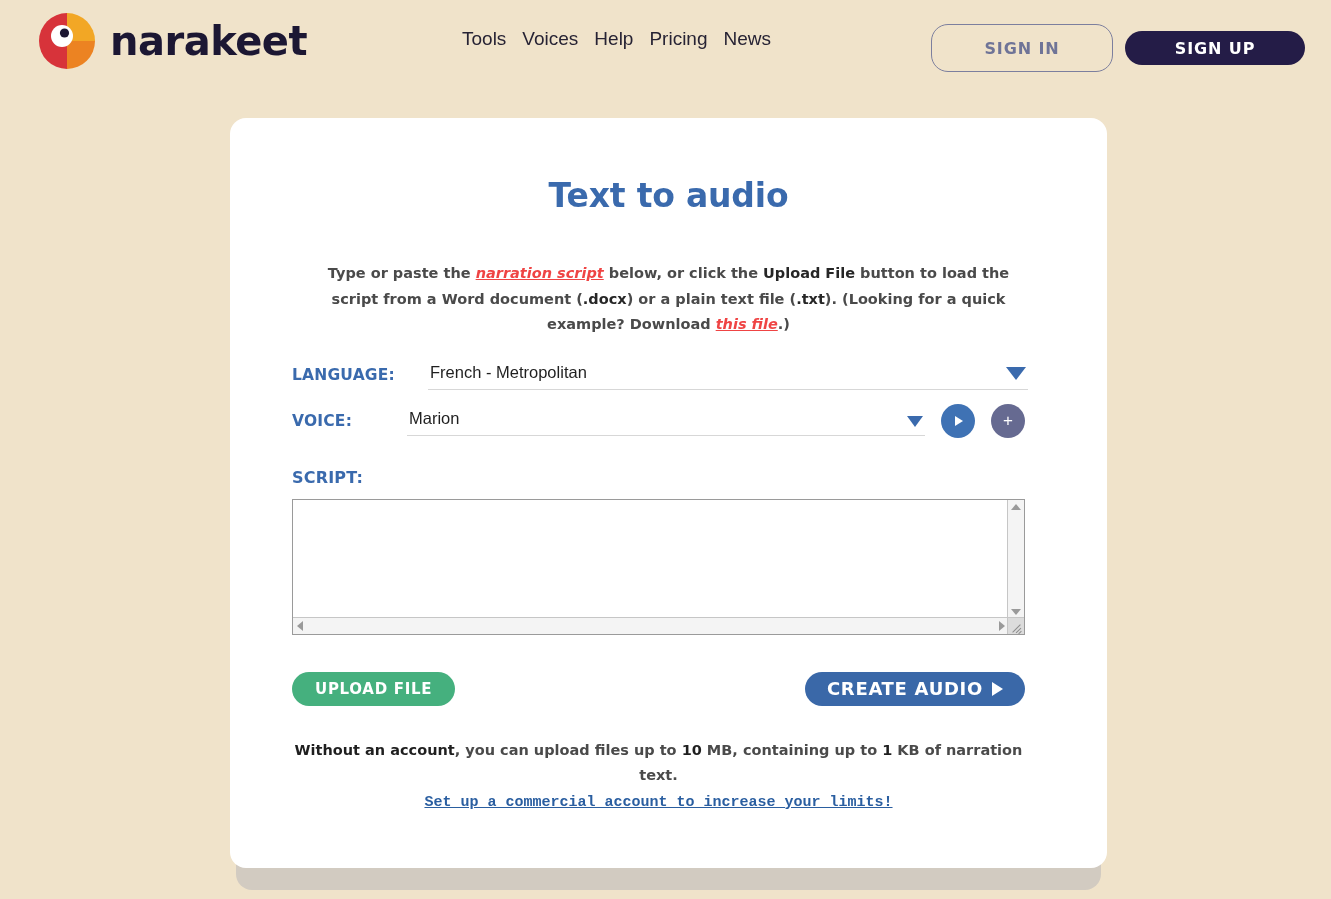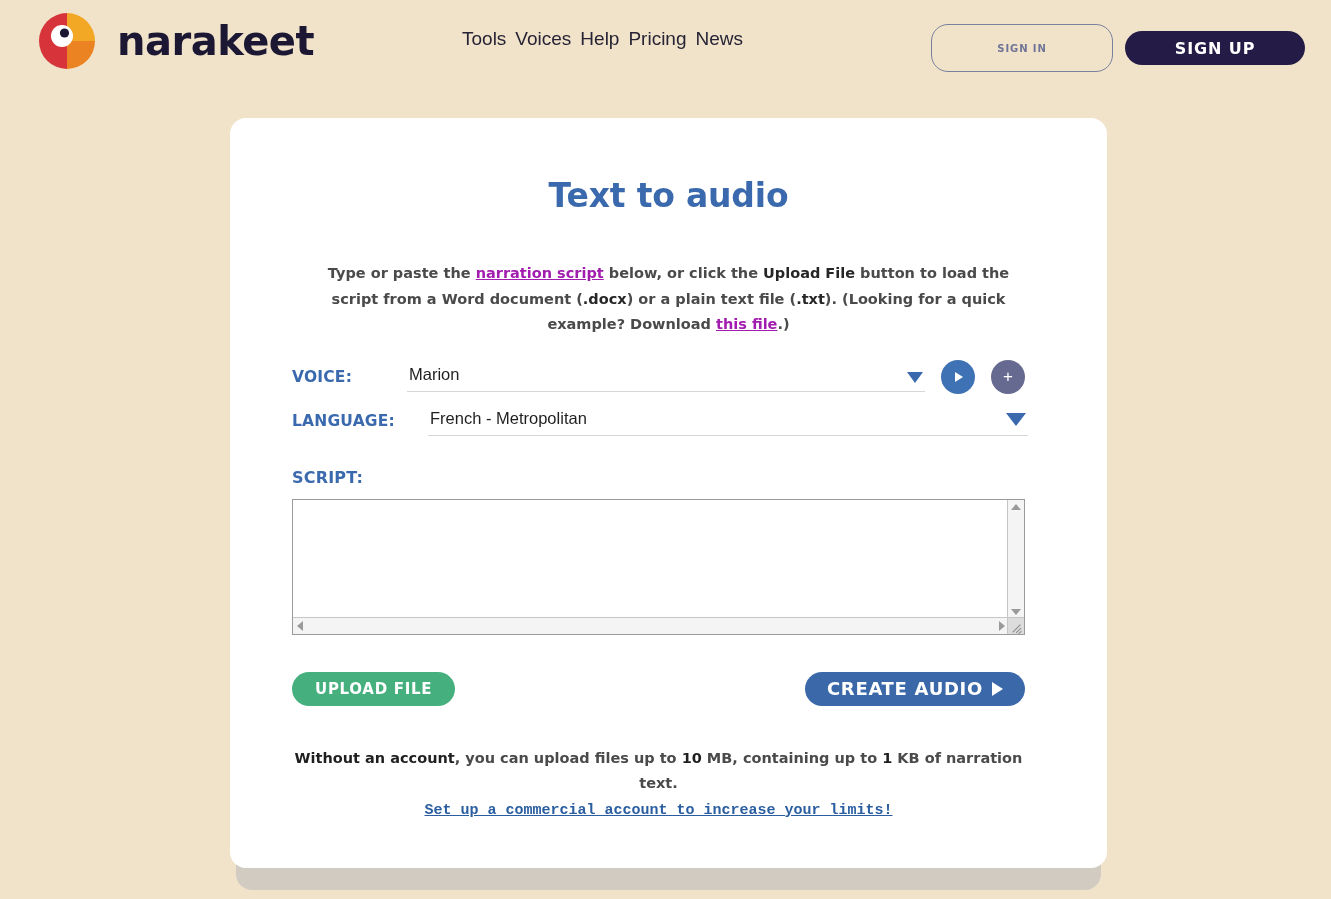--- a/index.html
+++ b/index.html
@@ -31,30 +31,29 @@
     flex: 0 0 58px;
   }
   .logo-mark svg { display: block; width: 58px; height: 58px; }
   .brand-name {
     font-family: "DejaVu Sans", sans-serif;
     font-size: 40px;
     font-weight: 700;
     letter-spacing: -0.5px;
     color: #1c1733;
     line-height: 1;
-    margin-left: 7px;
   }
 
   .nav {
     position: absolute;
     left: 462px;
     top: 28px;
     display: flex;
     align-items: baseline;
-    gap: 9px;
+    gap: 16px;
   }
   .nav a {
     font-family: "Liberation Sans", sans-serif;
     font-size: 19px;
     font-weight: 400;
     color: #272334;
     text-decoration: none;
     white-space: nowrap;
   }
 
@@ -66,21 +65,21 @@
     align-items: center;
     gap: 12px;
   }
   .btn-signin {
     width: 182px; height: 48px;
     border-radius: 17px;
     border: 1.5px solid #7c7f9e;
     background: transparent;
     color: #6f7497;
     font-family: "DejaVu Sans", sans-serif;
-    font-size: 10px;
+    font-size: 16px;
     font-weight: 700;
     letter-spacing: 0.9px;
     cursor: pointer;
     display: flex; align-items: center; justify-content: center;
   }
   .btn-signup {
     width: 180px; height: 34px;
     border-radius: 17px;
     border: none;
     background: #241c47;
@@ -132,23 +131,24 @@
     text-align: center;
     font-family: "DejaVu Sans", sans-serif;
     font-size: 14.5px;
     font-weight: 600;
     color: #4a4a4a;
     line-height: 25.5px;
     margin: 0 12px 22px 12px;
   }
   .intro b { color: #262626; font-weight: 700; }
   .intro a {
-    color: #a21caf;
+    color: #ef4444;
     font-weight: 700;
     text-decoration: underline;
+    font-style: italic;
   }
 
   
   .field-row {
     display: flex;
     align-items: flex-end;
     margin-top: 14px;
   }
   .field-label {
     font-family: "DejaVu Sans", sans-serif;
@@ -363,21 +363,21 @@
   }
 
   .limits {
     width: 733px;
     text-align: center;
     font-family: "DejaVu Sans", sans-serif;
     font-size: 14.5px;
     font-weight: 600;
     color: #4a4a4a;
     line-height: 25px;
-    margin-top: 40px;
+    margin-top: 32px;
   }
   .limits b { color: #1f1f1f; font-weight: 700; }
   .limits-link {
     display: block;
     font-family: Liberation Mono, monospace;
     font-size: 15px;
     font-weight: 700;
     color: #2a5ea0;
     text-decoration: underline;
     margin-top: 2px;
@@ -418,43 +418,43 @@
 <div class="card-wrap">
   <div class="card-shadow"></div>
 
   <div class="card">
 
     <h1 class="page-title">Text to audio</h1>
 
     <p class="intro">
       <span>Type or paste the </span><a href="#">narration script</a><span> below, or click the </span><b>Upload File</b><span> button to load the script from a Word document (</span><b>.docx</b><span>) or a plain text file (</span><b>.txt</b><span>). (Looking for a quick example? Download </span><a href="#">this file</a><span>.)</span>
     </p>
+
+    <div class="field-row">
+      <span class="field-label lbl-language">LANGUAGE:</span>
+      <div class="select-shell shell-language">
+        <div class="sel-value">French - Metropolitan</div>
+        <span class="caret"></span>
+      </div>
+    </div>
 
     <div class="field-row">
       <span class="field-label lbl-voice">VOICE:</span>
       <div class="select-shell shell-voice">
         <div class="sel-value">Marion</div>
         <span class="caret small"></span>
       </div>
       <button class="round-btn play">
         <span class="play-tri"></span>
       </button>
       <button class="round-btn add">
         <span class="plus-glyph">+</span>
       </button>
     </div>
 
-    <div class="field-row">
-      <span class="field-label lbl-language">LANGUAGE:</span>
-      <div class="select-shell shell-language">
-        <div class="sel-value">French - Metropolitan</div>
-        <span class="caret"></span>
-      </div>
-    </div>
-
     <div class="script-label">SCRIPT:</div>
 
     <div class="ta-frame">
       <textarea class="ta-input" placeholder="" style=""></textarea>
 
       <div class="sb-v">
         <span class="arrow-up"></span>
         <span class="arrow-down"></span>
       </div>
 

